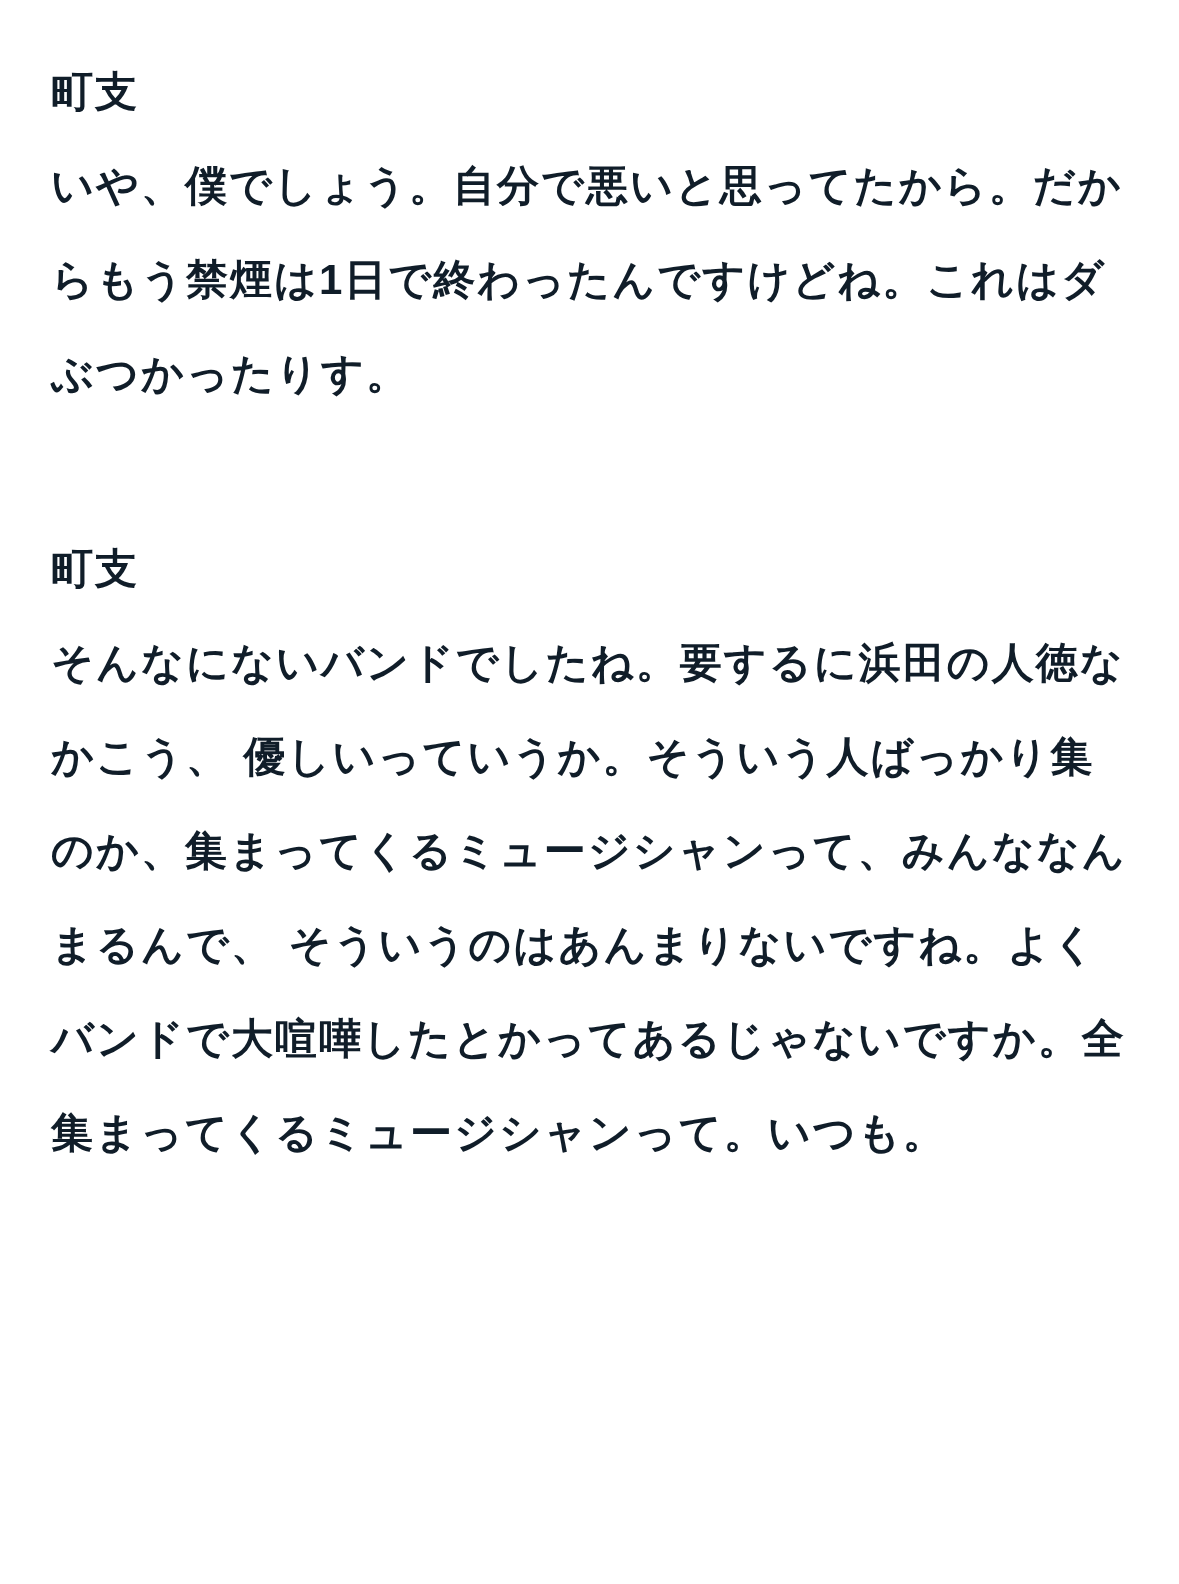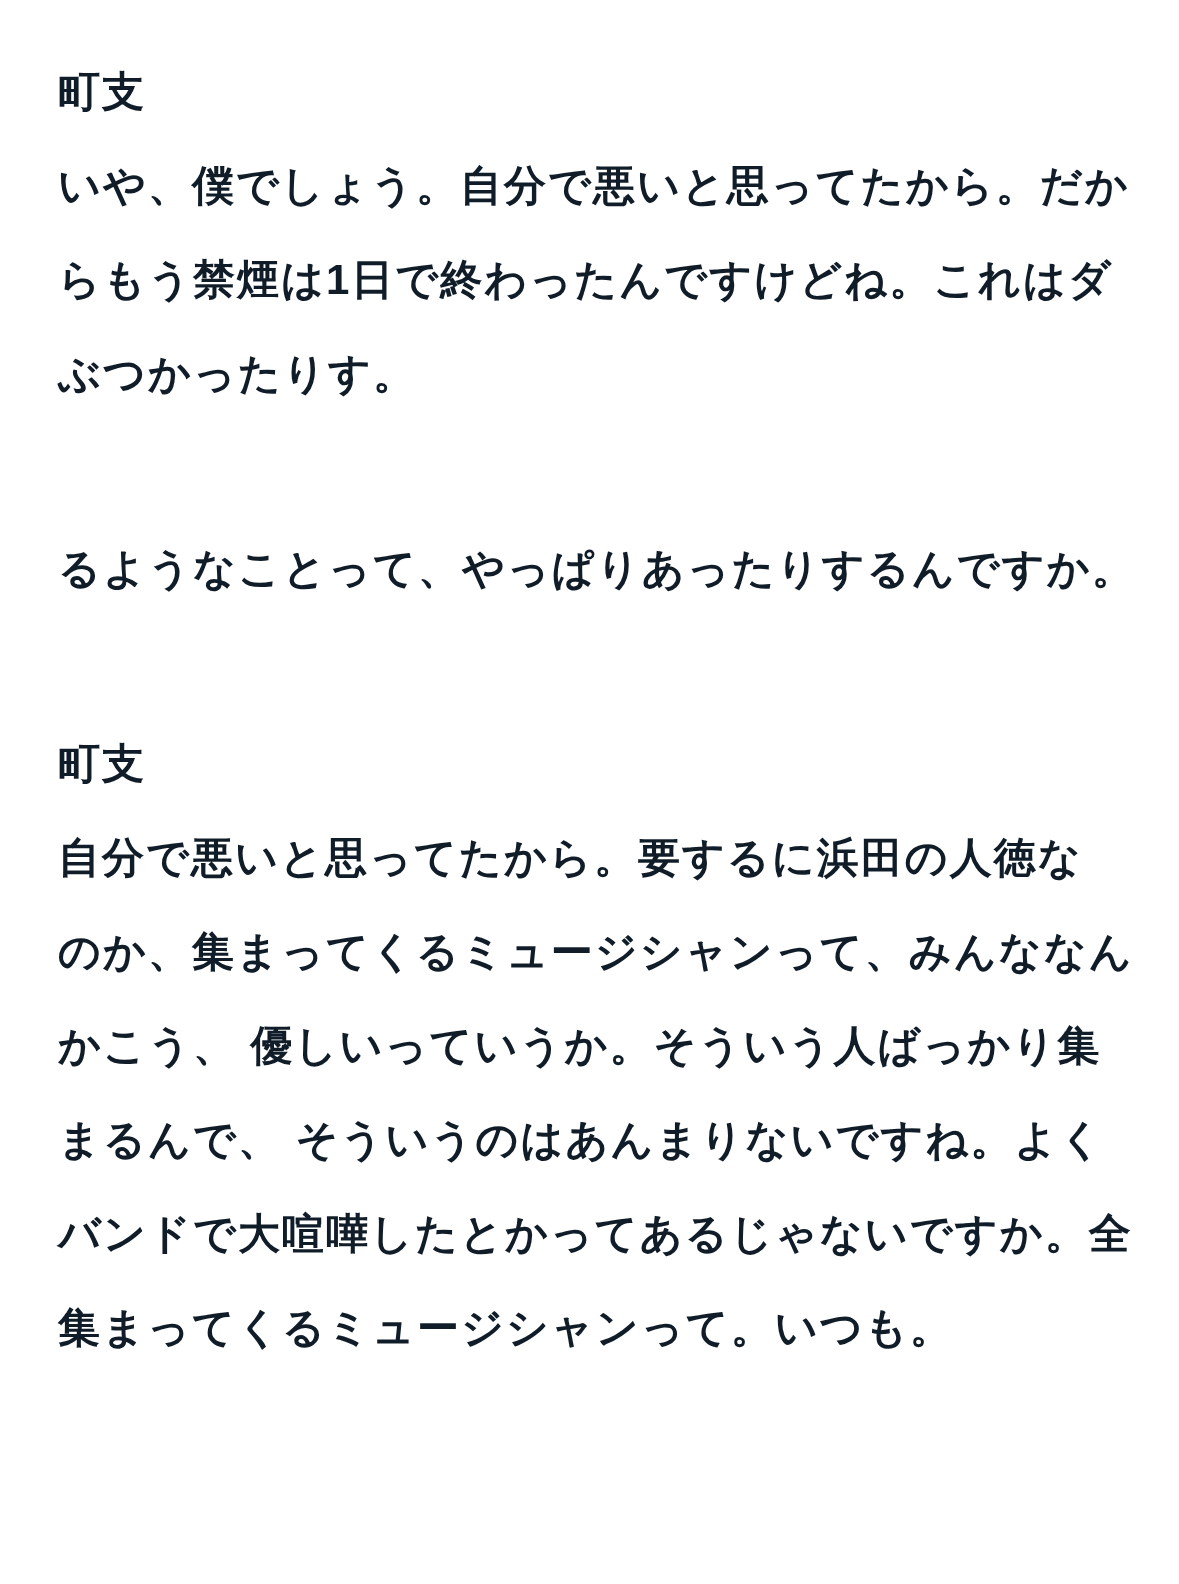--- a/index.html
+++ b/index.html
@@ -15,21 +15,21 @@
   }
   .transcript {
     box-sizing: border-box;
     padding: 45px 60px 0 49px;
     color: #101d29;
     font-weight: 700;
     font-size: 42px;
     letter-spacing: 2px;
   }
   .dialogue-block {
-    margin: 0 0 101px 9px;
+    margin: 0 0 101px 2px;
   }
   .dialogue-block:last-child {
     margin-bottom: 0;
   }
   .line {
     height: 94px;
     line-height: 94px;
     white-space: pre;
   }
 </style>
@@ -39,26 +39,25 @@
 <main class="transcript">
 
   <section class="dialogue-block">
     <div class="line speaker">町支</div>
     <div class="line">いや、僕でしょう。自分で悪いと思ってたから。だか</div>
     <div class="line">らもう禁煙は1日で終わったんですけどね。これはダ</div>
     <div class="line">ぶつかったりす。</div>
   </section>
 
   <section class="dialogue-block">
-    <div class="line">るようなことって、やっぱりあったりするんですか。</div>
   </section>
 
   <section class="dialogue-block">
     <div class="line speaker">町支</div>
-    <div class="line">自分で悪いと思ってたから。要するに浜田の人徳な</div>
+    <div class="line">そんなにないバンドでしたね。要するに浜田の人徳な</div>
+    <div class="line">かこう、 優しいっていうか。そういう人ばっかり集</div>
     <div class="line">のか、集まってくるミュージシャンって、みんななん</div>
-    <div class="line">かこう、 優しいっていうか。そういう人ばっかり集</div>
     <div class="line">まるんで、 そういうのはあんまりないですね。よく</div>
     <div class="line">バンドで大喧嘩したとかってあるじゃないですか。全</div>
     <div class="line">集まってくるミュージシャンって。いつも。</div>
   </section>
 
 </main>
 
 </body></html>

